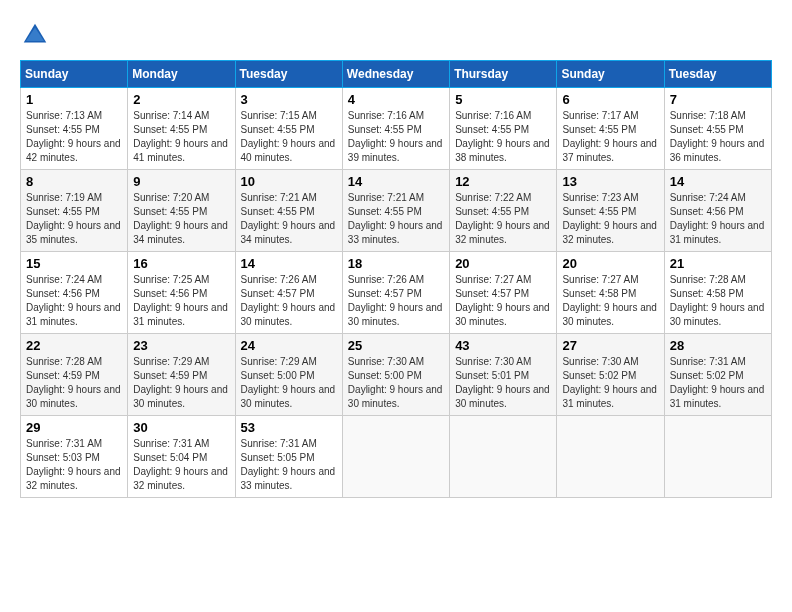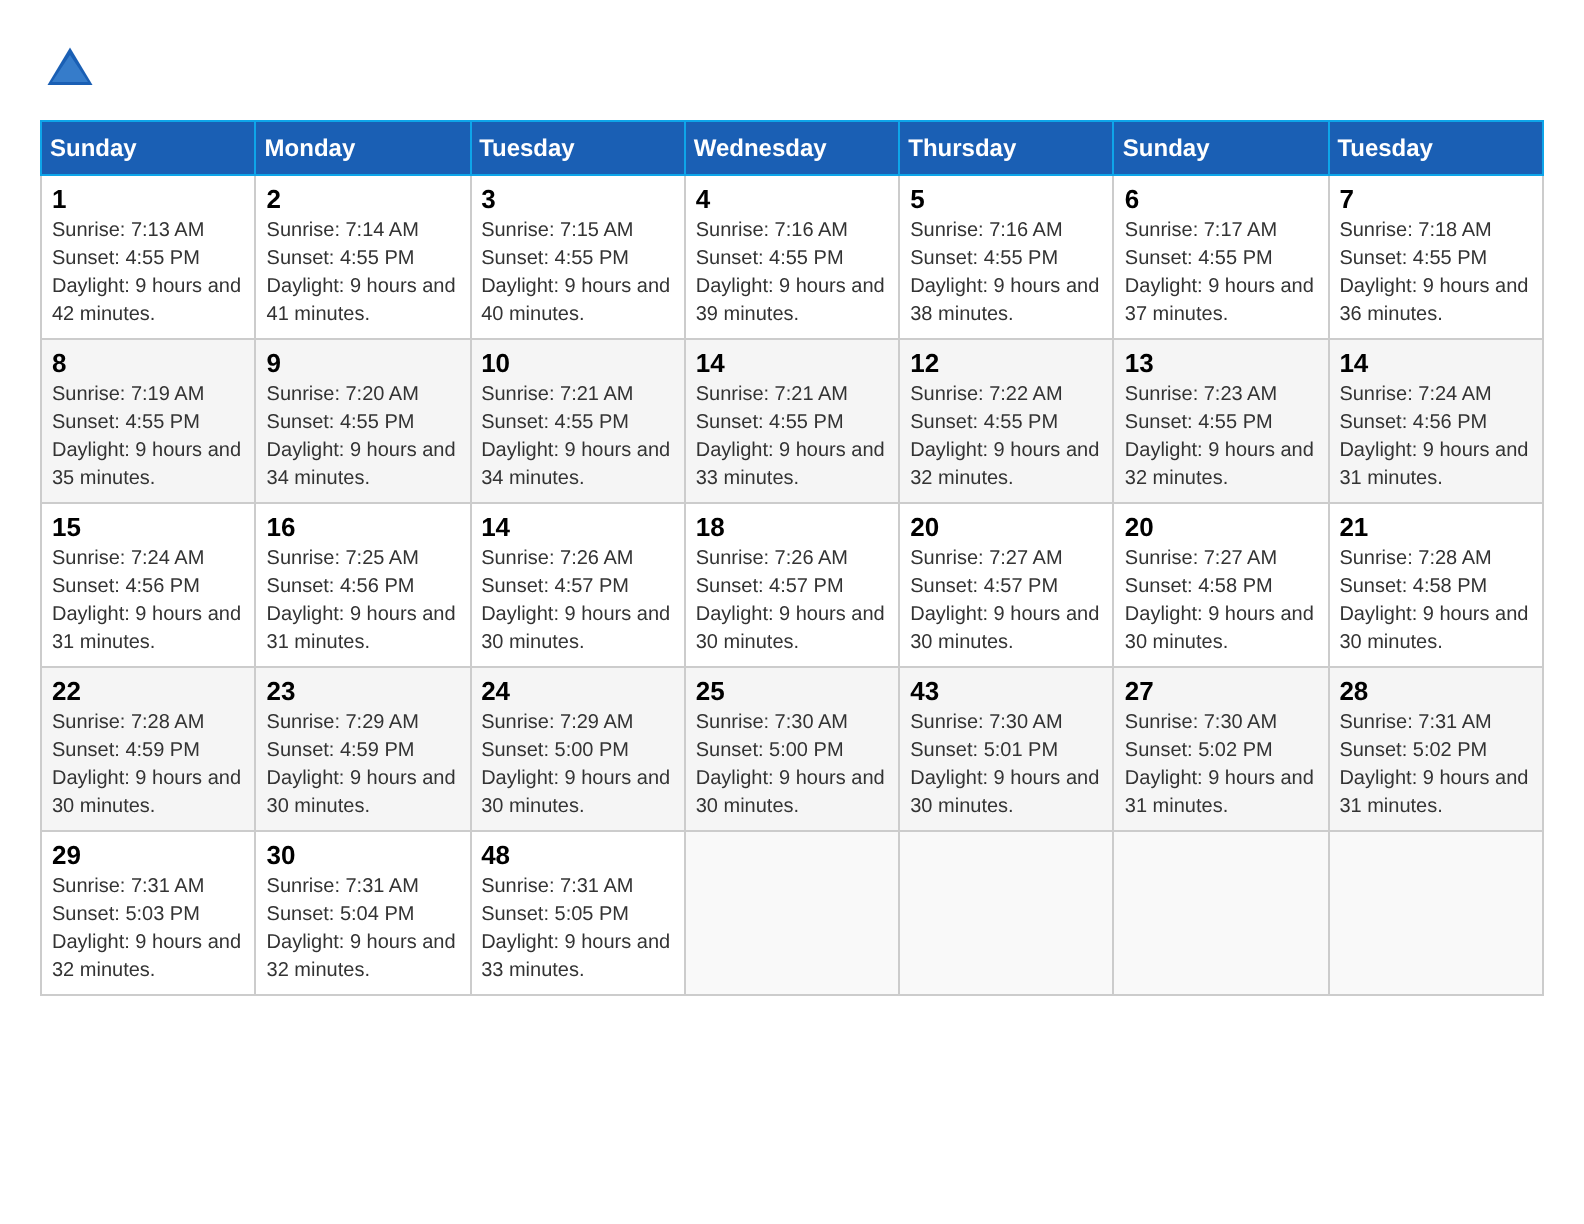--- a/index.html
+++ b/index.html
@@ -362,21 +362,21 @@
       </td>
         <td>
         <span class="day-num">30</span>
         <div class="day-info">
           Sunrise: 7:31 AM<br>
           Sunset: 5:04 PM<br>
           Daylight: 9 hours and 32 minutes.
         </div>
       </td>
         <td>
-        <span class="day-num">48</span>
+        <span class="day-num">53</span>
         <div class="day-info">
           Sunrise: 7:31 AM<br>
           Sunset: 5:05 PM<br>
           Daylight: 9 hours and 33 minutes.
         </div>
       </td>
         <td class="empty-cell"></td>
         <td class="empty-cell"></td>
         <td class="empty-cell"></td>
         <td class="empty-cell"></td>

